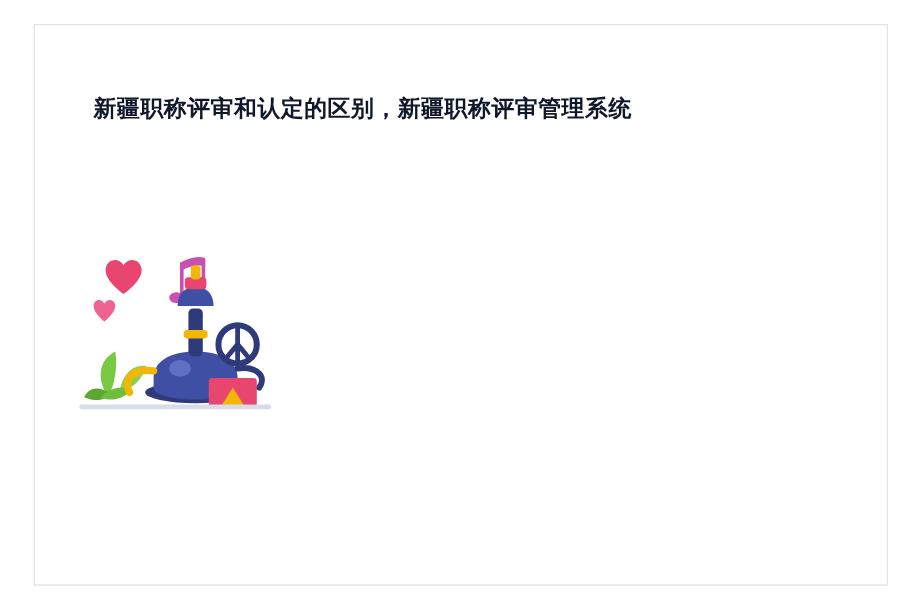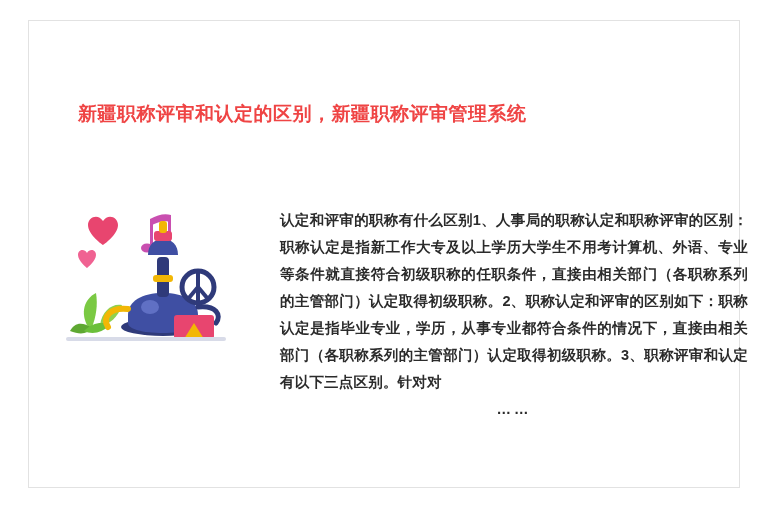--- a/index.html
+++ b/index.html
@@ -25,25 +25,25 @@
     left: 28px;
     top: 20px;
     right: 28px;
     bottom: 22px;
     border: 1px solid #e2e2e2;
     box-sizing: border-box;
   }
   .title {
     position: absolute;
     left: 78px;
-    top: 86px;
+    top: 64px;
     width: 620px;
     font-size: 19px;
     font-weight: bold;
-    color: #ef4444;
+    color: #0f172a;
     letter-spacing: 0.5px;
     line-height: 30px;
   }
   .content-area {
     position: absolute;
     left: 48px;
     top: 185px;
     right: 48px;
     bottom: 48px;
   }
@@ -132,19 +132,15 @@
 
         <g>
           <rect x="116" y="120" width="40" height="24" rx="3" fill="#e8456f"></rect>
           <path d="M126 144 L 136 128 L 146 144 Z" fill="#f2b705"></path>
         </g>
 
         <rect x="8" y="142" width="160" height="4" rx="2" fill="#d8dbe8"></rect>
       </svg>
     </div>
 
-    <div class="article-text">
-      <span> 认定和评审的职称有什么区别1、人事局的职称认定和职称评审的区别：职称认定是指新工作大专及以上学历大学生不用考计算机、外语、专业等条件就直接符合初级职称的任职条件，直接由相关部门（各职称系列的主管部门）认定取得初级职称。2、职称认定和评审的区别如下：职称认定是指毕业专业，学历，从事专业都符合条件的情况下，直接由相关部门（各职称系列的主管部门）认定取得初级职称。3、职称评审和认定有以下三点区别。针对对</span>
-      <span class="ellipsis">……</span>
-    </div>
 
   </div>
 </div>
 
 </body></html>

